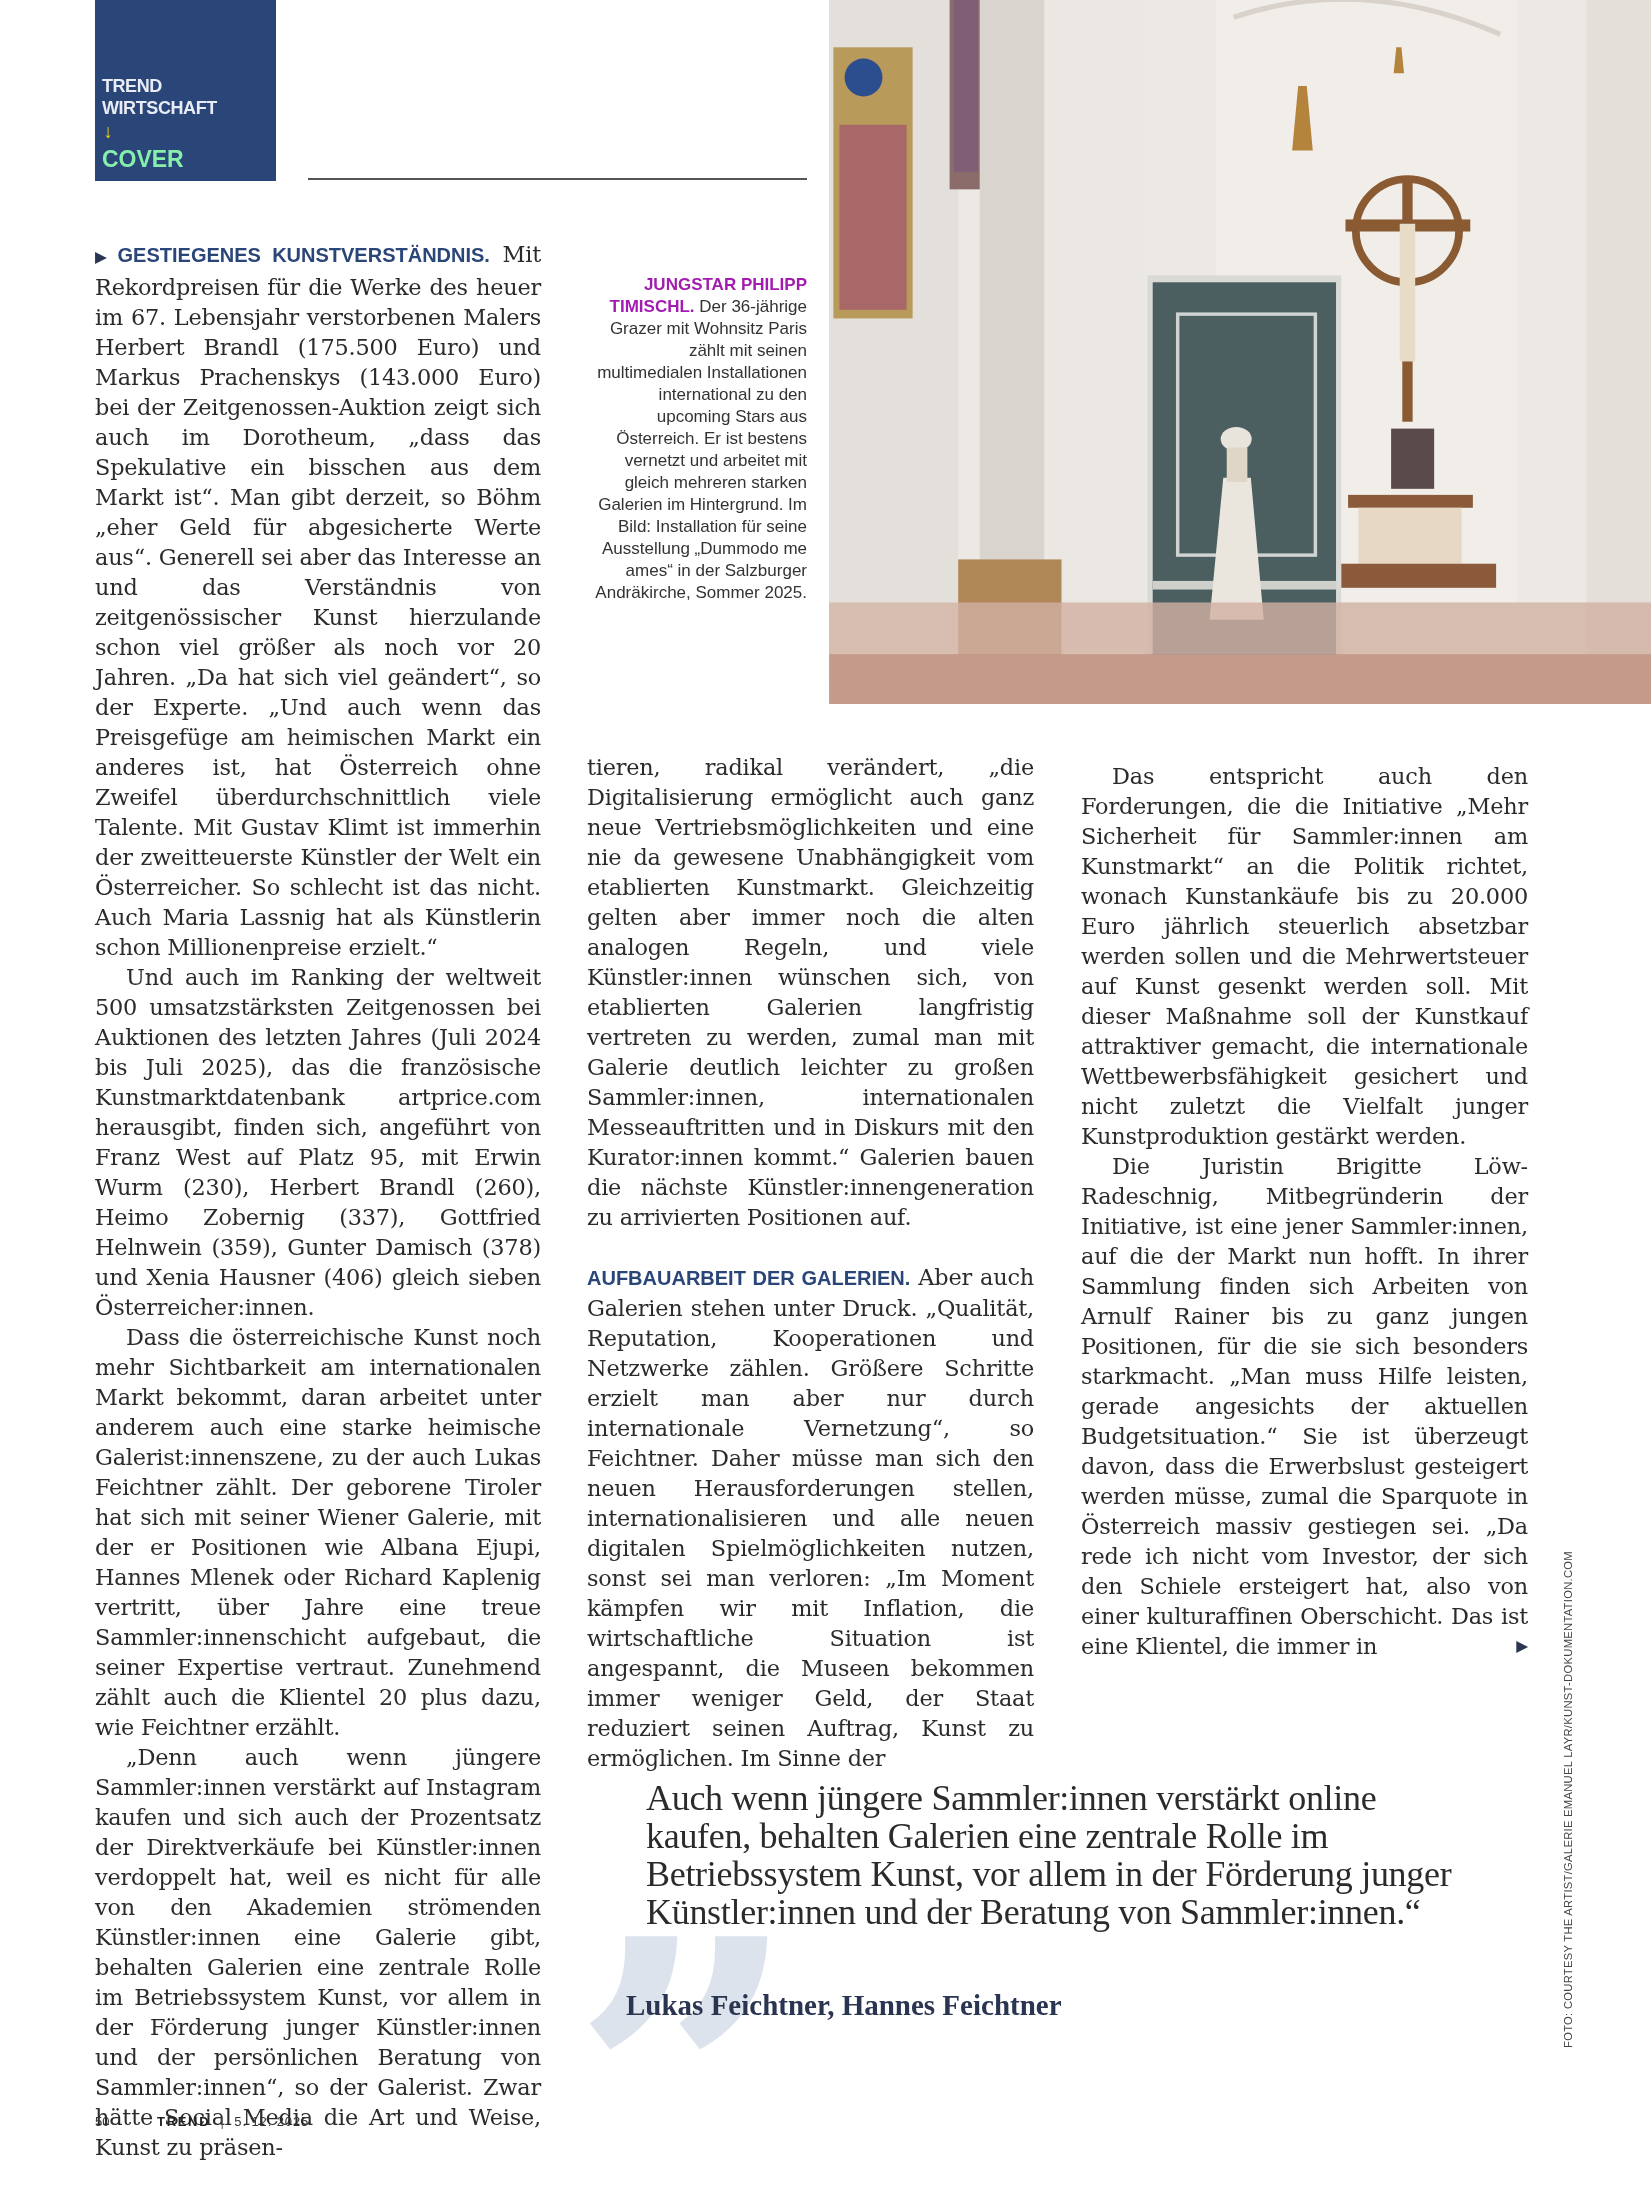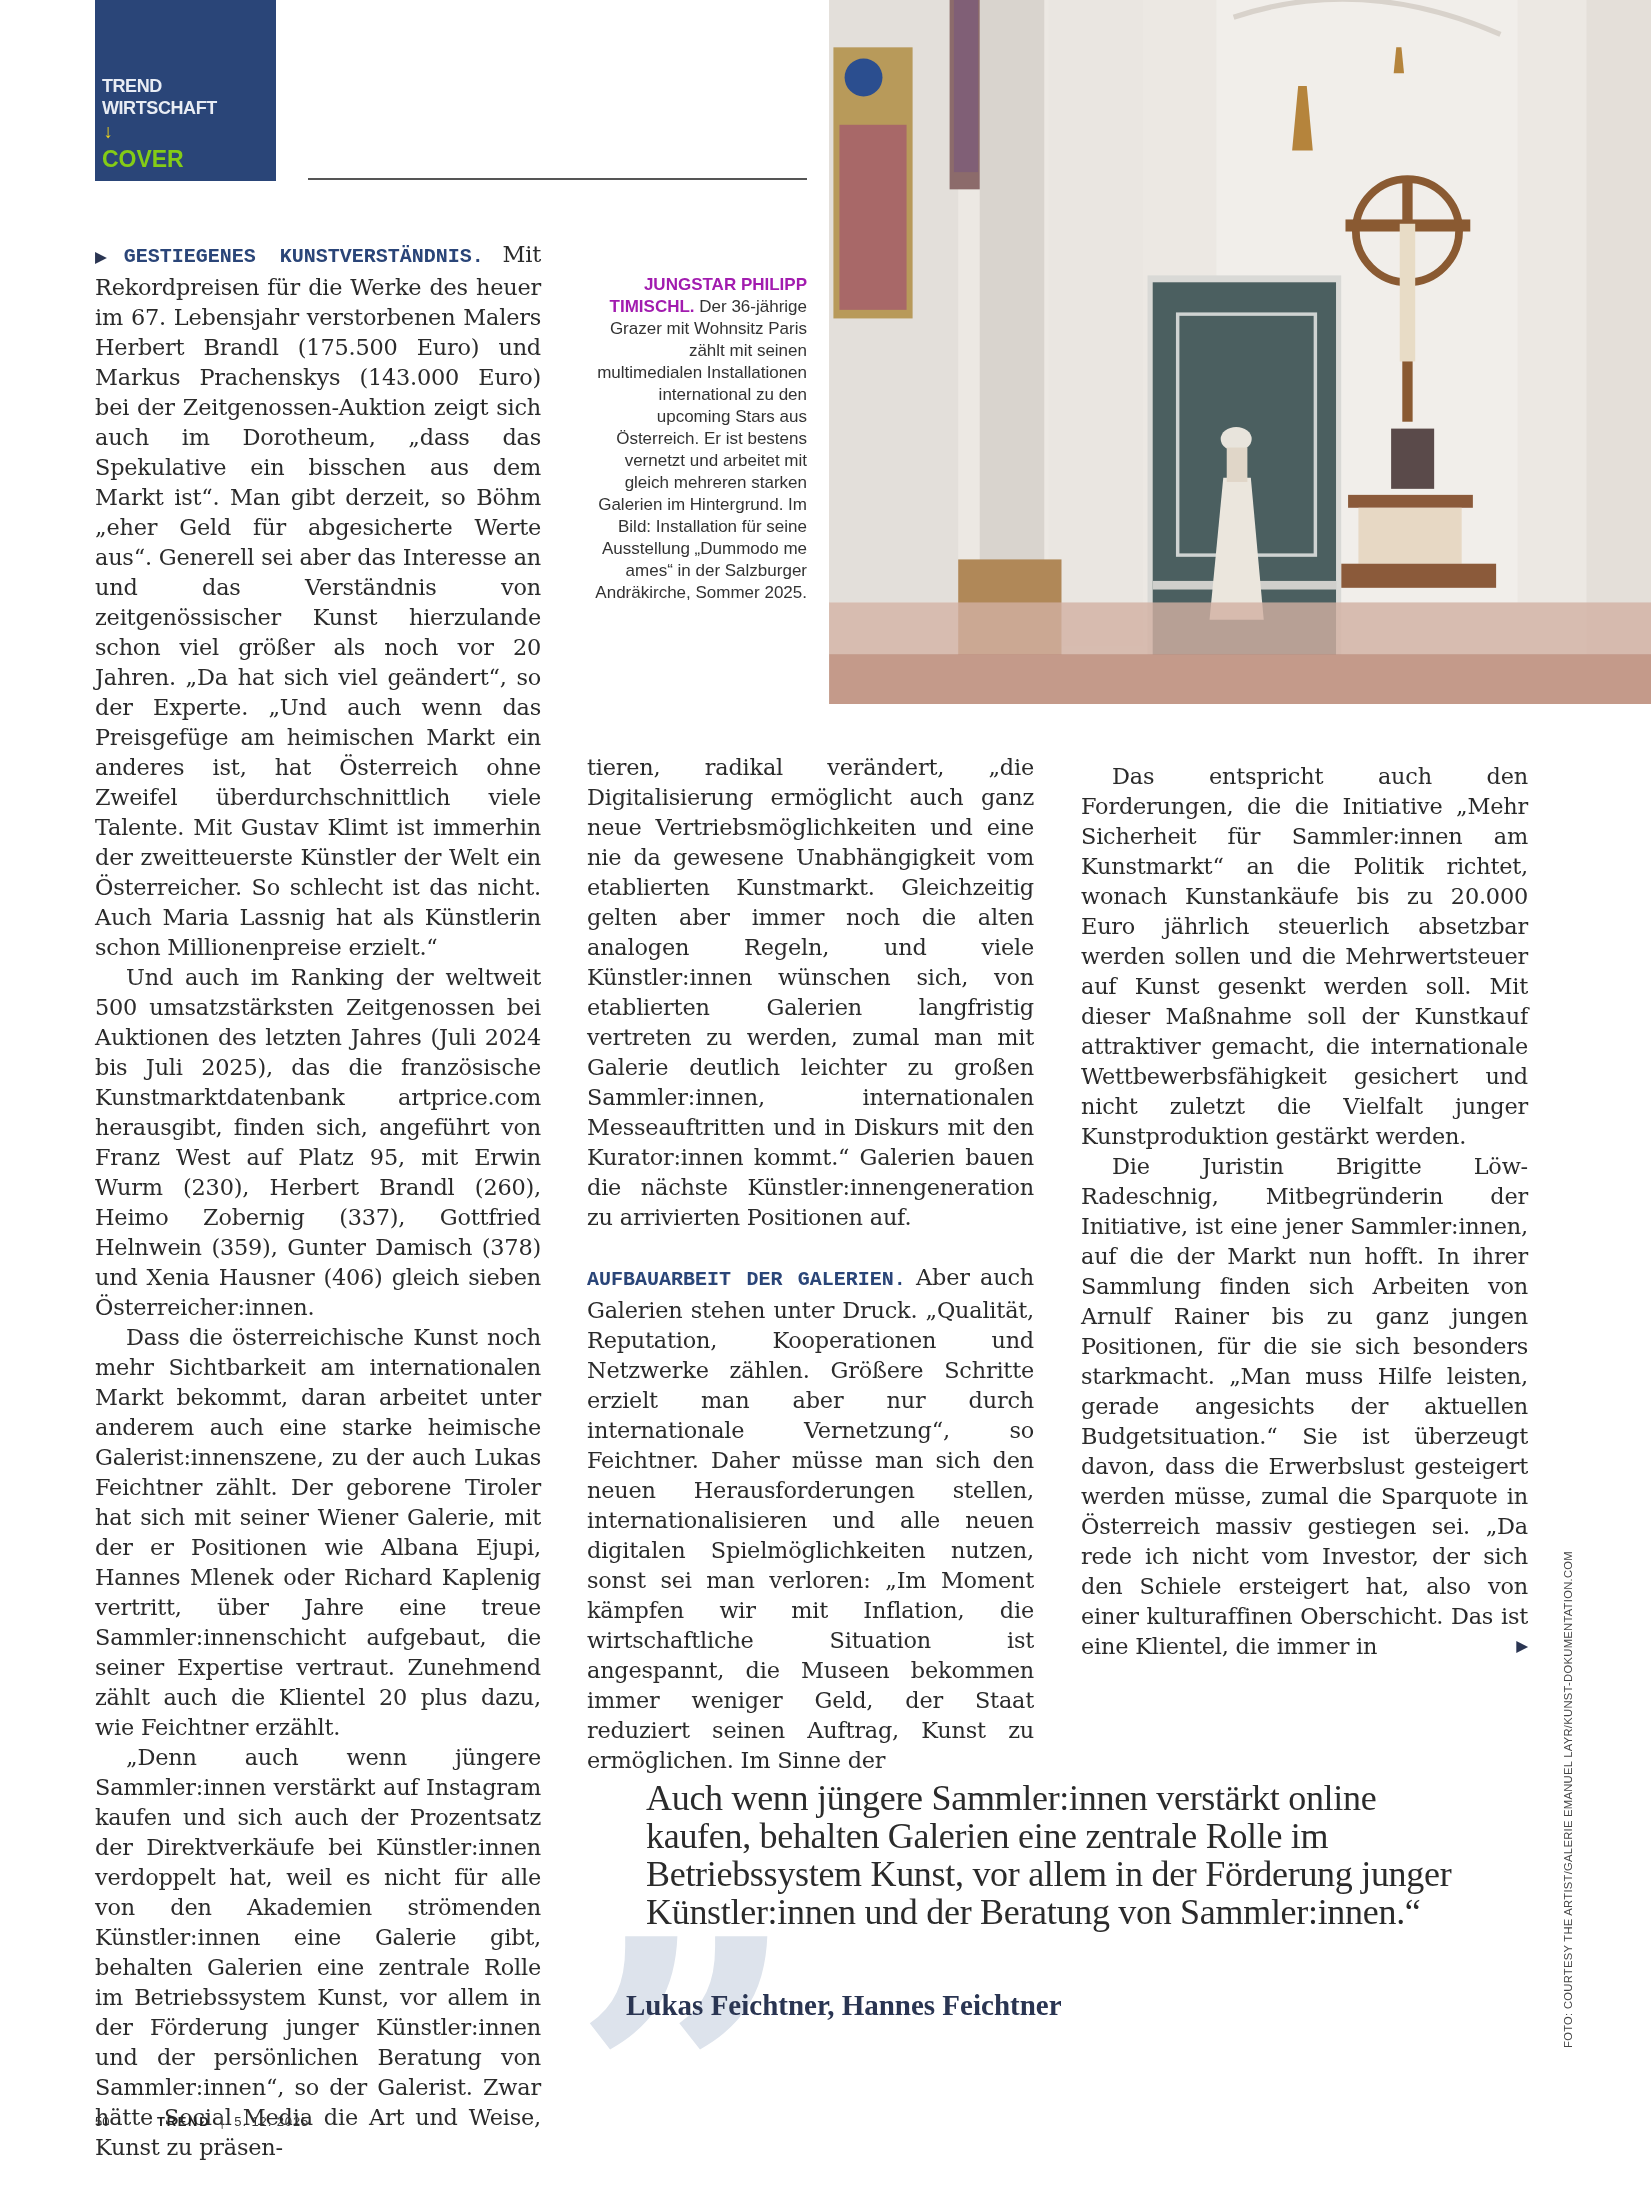--- a/index.html
+++ b/index.html
@@ -8,31 +8,31 @@
     background: #ffffff; color: #2b2b2b;
     font-family: "DejaVu Serif", serif;
   }
   .section-box {
     position: absolute; left: 95px; top: 0; width: 181px; height: 181px;
     background: #2a4578; color: #fff;
     font-family: "Liberation Sans", sans-serif; font-weight: bold;
   }
   .section-box .l1 { position: absolute; left: 6.9px; top: 76px; font-size: 18px; line-height: 21.5px; letter-spacing: -0.4px; color: #e8ecf4; }
   .section-box .arrow { position: absolute; left: 8.6px; top: 122px; font-size: 19px; color: #f2d61a; line-height: 19px; }
-  .section-box .l2 { position: absolute; left: 6.9px; top: 146px; font-size: 23px; line-height: 26px; color: #84cc16; }
+  .section-box .l2 { position: absolute; left: 6.9px; top: 146px; font-size: 23px; line-height: 26px; color: #86efac; }
   .rule { position: absolute; left: 308px; top: 178px; width: 499px; height: 1.7px; background: #555; }
 
   .col {
     position: absolute; font-size: 22.4px; line-height: 30px; text-align: justify;
     hyphens: manual; letter-spacing: -0.2px;
   }
   .col p { margin: 0; }
   .col p.indent { text-indent: 31px; }
   .head-blue {
-    font-family: Liberation Mono, monospace; font-weight: bold; color: #2a4578;
+    font-family: Liberation Sans, sans-serif; font-weight: bold; color: #2a4578;
     font-size: 20px; letter-spacing: 0px;
   }
   .tri { color: #2a3552; font-size: 15.5px; margin-right: 5.2px; }
   .col1 { left: 95px; top: 239px; width: 446px; }
   .col2 { left: 587px; top: 752px; width: 447px; }
   .col3 { left: 1081px; top: 761px; width: 447px; }
   .cont-arrow { color: #2a3552; font-size: 15.5px; float: right; }
 
   .caption {
     position: absolute; left: 585px; top: 274px; width: 222px;

